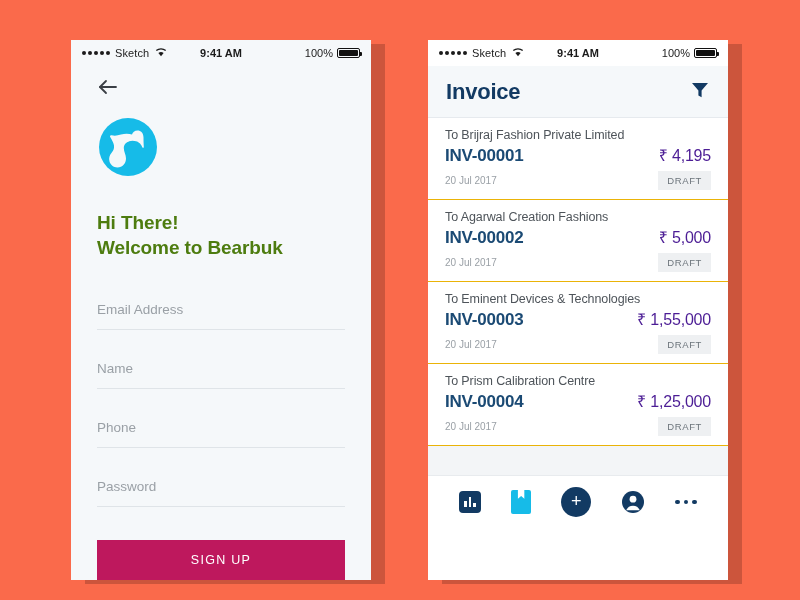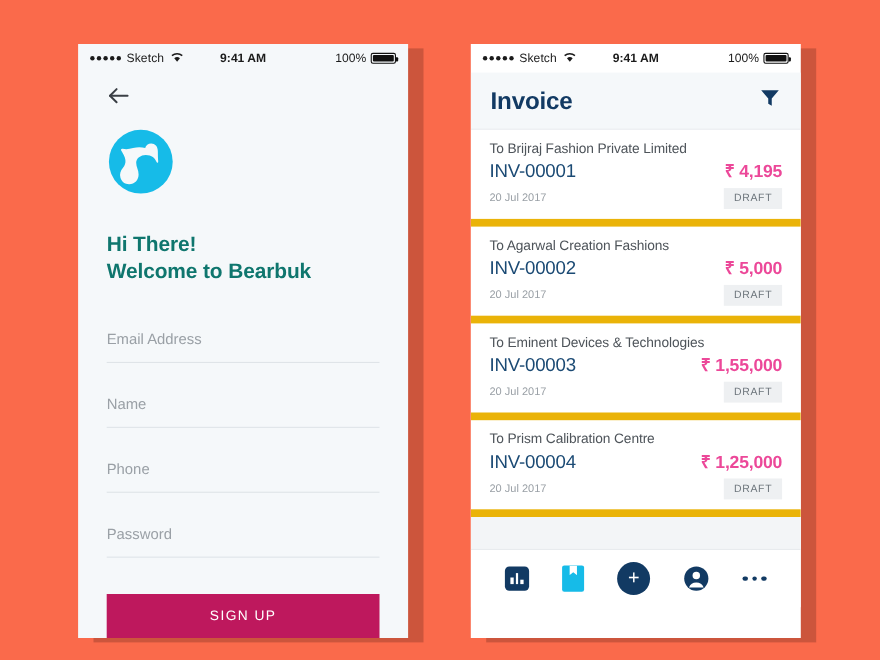--- a/index.html
+++ b/index.html
@@ -73,21 +73,21 @@
 
   
   .signup-body { padding:0 26px; }
   .back-row { height:42px; display:flex; align-items:center; }
   .back-arrow { width:22px; height:22px; cursor:pointer; }
 
   .logo { margin-top:8px; width:62px; height:62px; }
 
   .greeting {
     margin-top:32px;
-    color:#0f766e;
+    color:#4d7c0f;
     font-size:19px;
     line-height:25px;
     font-weight:bold;
     letter-spacing:-0.1px;
   }
 
   .fields { margin-top:34px; }
   .field {
     border-bottom:1px solid #dfe4e8;
     padding:6px 0 11px 0;
@@ -126,41 +126,41 @@
     color:#123a63;
     font-size:22px;
     font-weight:bold;
     letter-spacing:-0.2px;
   }
   .filter-icon { margin-left:auto; cursor:pointer; }
 
   .inv-list { background:#fff; }
   .inv-item {
     padding:10px 17px 9px 17px;
-    border-bottom:7px solid #eab308;
+    border-bottom:1px solid #eab308;
     cursor:pointer;
   }
   .inv-to {
     color:#4e545a;
     font-size:12.5px;
     margin-bottom:2px;
     letter-spacing:-0.1px;
   }
   .inv-mid { display:flex; align-items:baseline; }
   .inv-no {
     color:#1b4a74;
     font-size:17px;
-    font-weight:normal;
+    font-weight:bold;
     letter-spacing:-0.2px;
   }
   .inv-amt {
     margin-left:auto;
-    color:#ec4899;
+    color:#4c1d95;
     font-size:16px;
-    font-weight:bold;
+    font-weight:normal;
     letter-spacing:-0.2px;
     text-align:center;
   }
   .inv-bot { display:flex; align-items:center; margin-top:5px; }
   .inv-date { color:#9aa0a6; font-size:10px; }
   .inv-badge {
     margin-left:auto;
     background:#eef0f2;
     color:#6d757c;
     font-size:9.5px;

